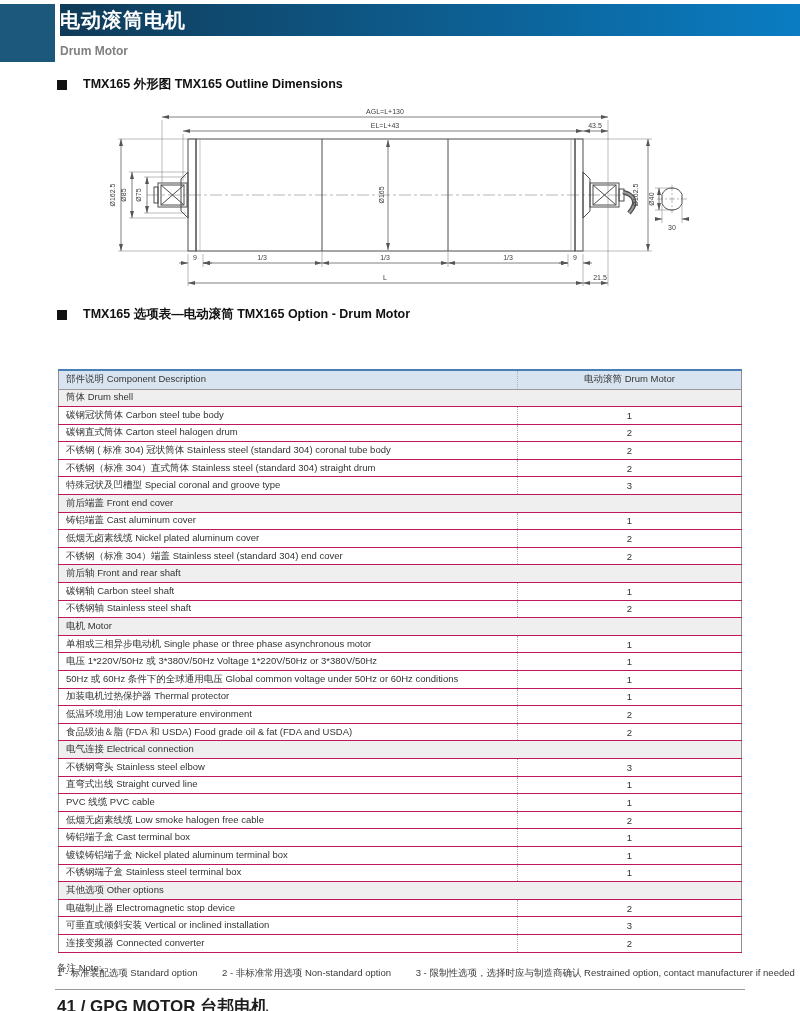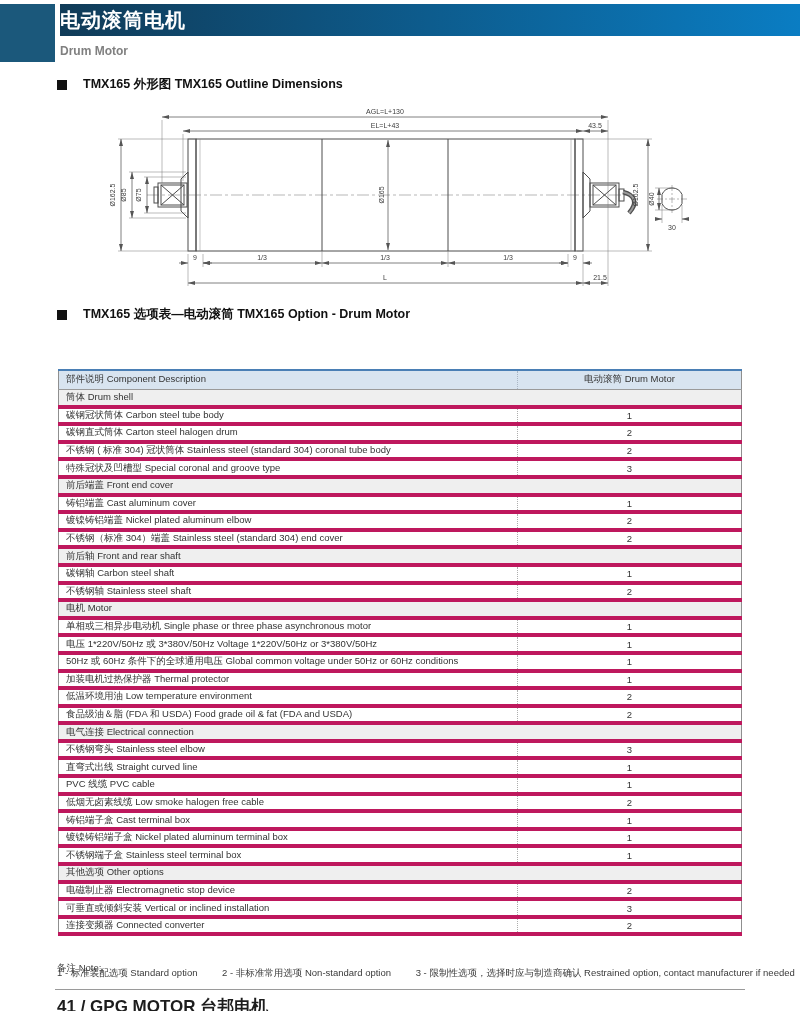--- a/index.html
+++ b/index.html
@@ -28,21 +28,21 @@
   svg .cl{stroke:#888;fill:none;stroke-width:.6;stroke-dasharray:12 3 3 3;}
   svg .cls{stroke:#888;fill:none;stroke-width:.6;stroke-dasharray:6 2 2 2;}
   svg text.dim{font:7px "Liberation Sans","DejaVu Sans",sans-serif;fill:#3c3c3c;text-anchor:middle;}
   table.opt{position:absolute;left:58px;top:333px;width:684px;border-collapse:collapse;
             table-layout:fixed;font-size:9.5px;color:#333;
             border:1px solid #8f8f8f;border-top:2px solid var(--header-top-border);margin-top:36px;}
   table.opt th{background:var(--table-header-bg);font-weight:normal;height:19px;
                border-bottom:1px solid #9a9a9a;padding:0 0 0 7px;text-align:left;}
   table.opt th.c2{text-align:center;padding:0;border-left:1px dotted #aab6c4;}
   table.opt col.c1{width:459px;} table.opt col.c2{width:224px;}
-  table.opt td{height:17.6px;padding:0 0 0 7px;border-bottom:4px solid #be185d;
+  table.opt td{height:17.6px;padding:0 0 0 7px;border-bottom:1px solid #be185d;
                white-space:nowrap;overflow:hidden;}
   table.opt td.val{text-align:center;padding:0;border-left:1px dotted #adadad;}
   table.opt td.section{background:var(--section-row-bg);}
   .notes{position:absolute;left:57px;top:962px;font-size:9.5px;color:#3a3a3a;}
   .note-items{position:absolute;left:57px;top:967px;font-size:9.5px;color:#3a3a3a;white-space:nowrap;}
   .note-items span{margin-right:22px;}
   .rule{position:absolute;left:55px;top:989px;width:690px;height:1px;background:#9a9a9a;}
   .footer{position:absolute;left:57px;top:995px;font-size:17px;font-weight:bold;color:#1d1d1d;text-align:center;}
 </style>
 </head>
@@ -186,32 +186,36 @@
         </tr>
         <tr>
           <td class="desc">碳钢直式筒体 Carton steel halogen drum</td>
           <td class="val">2</td>
         </tr>
         <tr>
           <td class="desc">不锈钢 ( 标准 304) 冠状筒体 Stainless steel (standard 304) coronal tube body</td>
           <td class="val">2</td>
         </tr>
         <tr>
+          <td class="desc">不锈钢（标准 304）直式筒体 Stainless steel (standard 304) straight drum</td>
+          <td class="val">2</td>
+        </tr>
+        <tr>
           <td class="desc">特殊冠状及凹槽型 Special coronal and groove type</td>
           <td class="val">3</td>
         </tr>
         <tr>
           <td colspan="2" class="section">前后端盖 Front end cover</td>
         </tr>
         <tr>
           <td class="desc">铸铝端盖 Cast aluminum cover</td>
           <td class="val">1</td>
         </tr>
         <tr>
-          <td class="desc">镀镍铸铝端盖 Nickel plated aluminum elbow</td>
+          <td class="desc">低烟无卤素线缆 Nickel plated aluminum cover</td>
           <td class="val">2</td>
         </tr>
         <tr>
           <td class="desc">不锈钢（标准 304）端盖 Stainless steel (standard 304) end cover</td>
           <td class="val">2</td>
         </tr>
         <tr>
           <td colspan="2" class="section">前后轴 Front and rear shaft</td>
         </tr>
         <tr>

